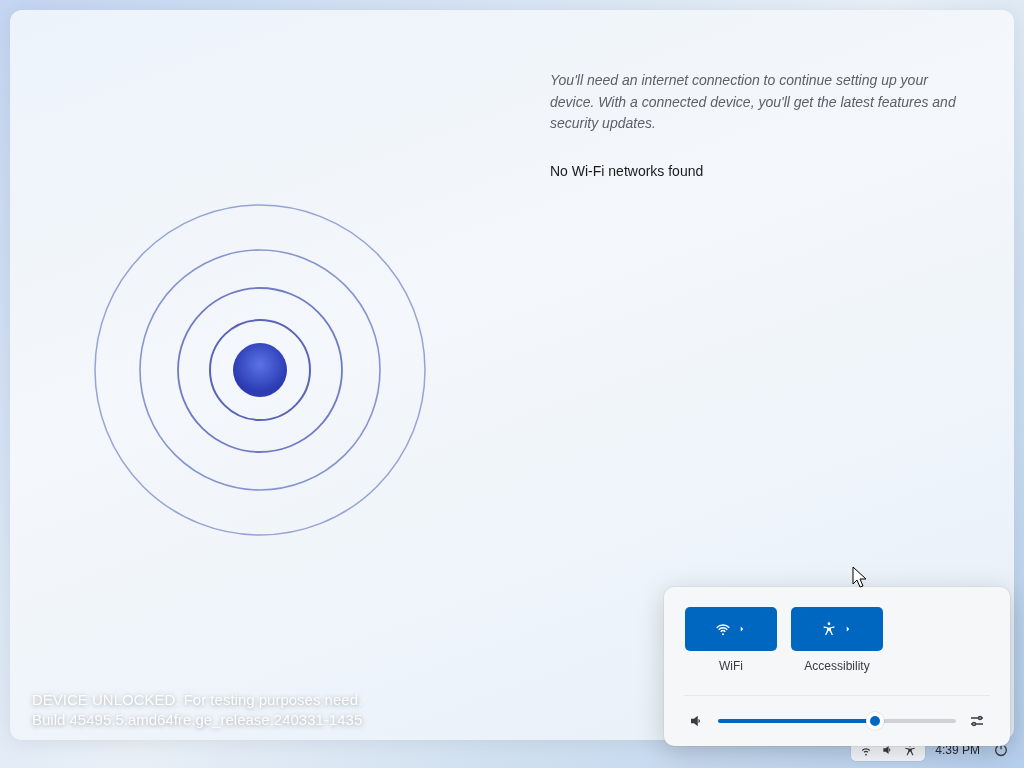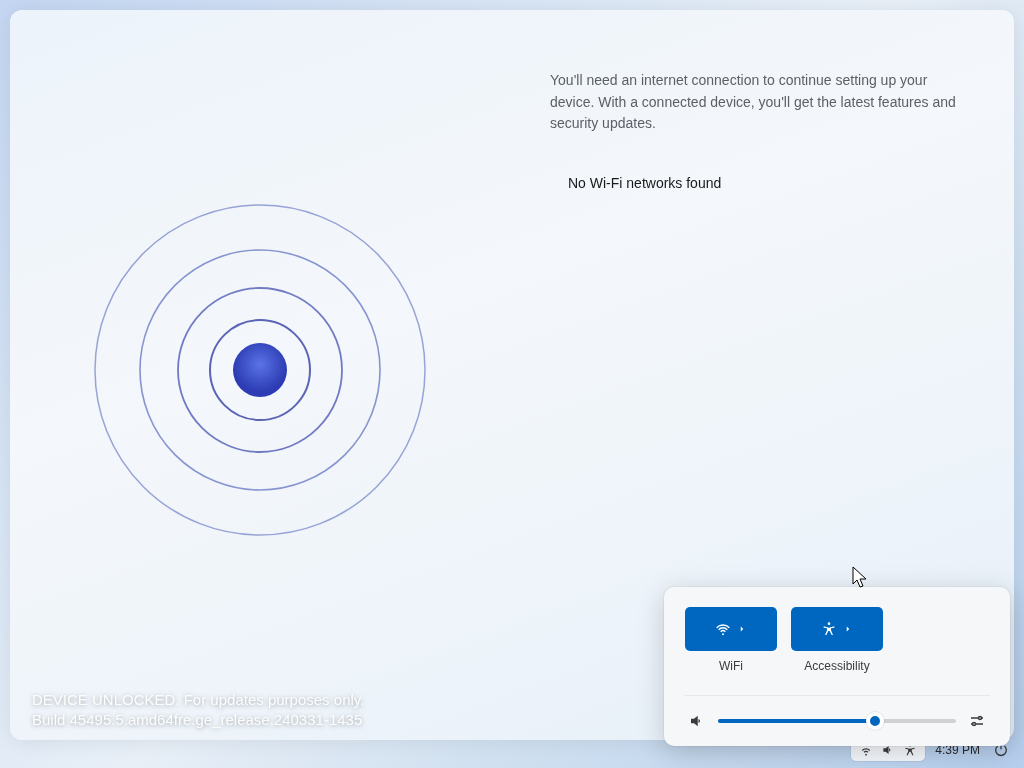--- a/index.html
+++ b/index.html
@@ -33,27 +33,27 @@
     font-size: 29px;
     font-weight: 600;
     color: #111;
     margin-bottom: 20px;
     letter-spacing: 0.2px;
   }
   .subtitle {
     font-size: 14px;
     color: #5b5f66;
     line-height: 1.55;
-    margin-bottom: 40px;
+    margin-bottom: 28px;
     max-width: 440px;
+    font-style: italic;
   }
   .no-networks {
     font-size: 14px;
     color: #1a1a1a;
-    margin-left: 18px;
   }
   
   .next-btn {
     position: absolute;
     bottom: 18px; right: 36px;
     width: 118px; height: 36px;
     background: #e9e9ea;
     color: #9a9a9a;
     border: none;
     border-radius: 6px;
@@ -206,21 +206,21 @@
   </div>
 
   <div class="right-pane">
     <p class="subtitle">You'll need an internet connection to continue setting up your device. With a connected device, you'll get the latest features and security updates.</p>
     <div class="no-networks">No Wi-Fi networks found</div>
   </div>
 
   <button class="next-btn">Next</button>
 
   <div class="watermark">
-    <div>DEVICE UNLOCKED. For updates purposes only.</div>
+    <div>DEVICE UNLOCKED. For testing purposes need.</div>
     <div>Build 45495.5.amd64fre.ge_release.240331-1435</div>
   </div>
 </div>
 
 <div class="flyout">
   <div class="tiles">
     <div class="tile-wrap">
       <div class="tile">
         <svg viewBox="0 0 24 24">
             <path d="M12 18.5a1.5 1.5 0 100 3 1.5 1.5 0 000-3zm-4.2-3.3a6 6 0 018.4 0l-1.5 1.5a4 4 0 00-5.4 0l-1.5-1.5zm-3-3a10 10 0 0114.4 0l-1.5 1.5a8 8 0 00-11.4 0l-1.5-1.5zm-3-3a14 14 0 0120.4 0l-1.5 1.5a12 12 0 00-17.4 0L1.8 9.2z"></path>

